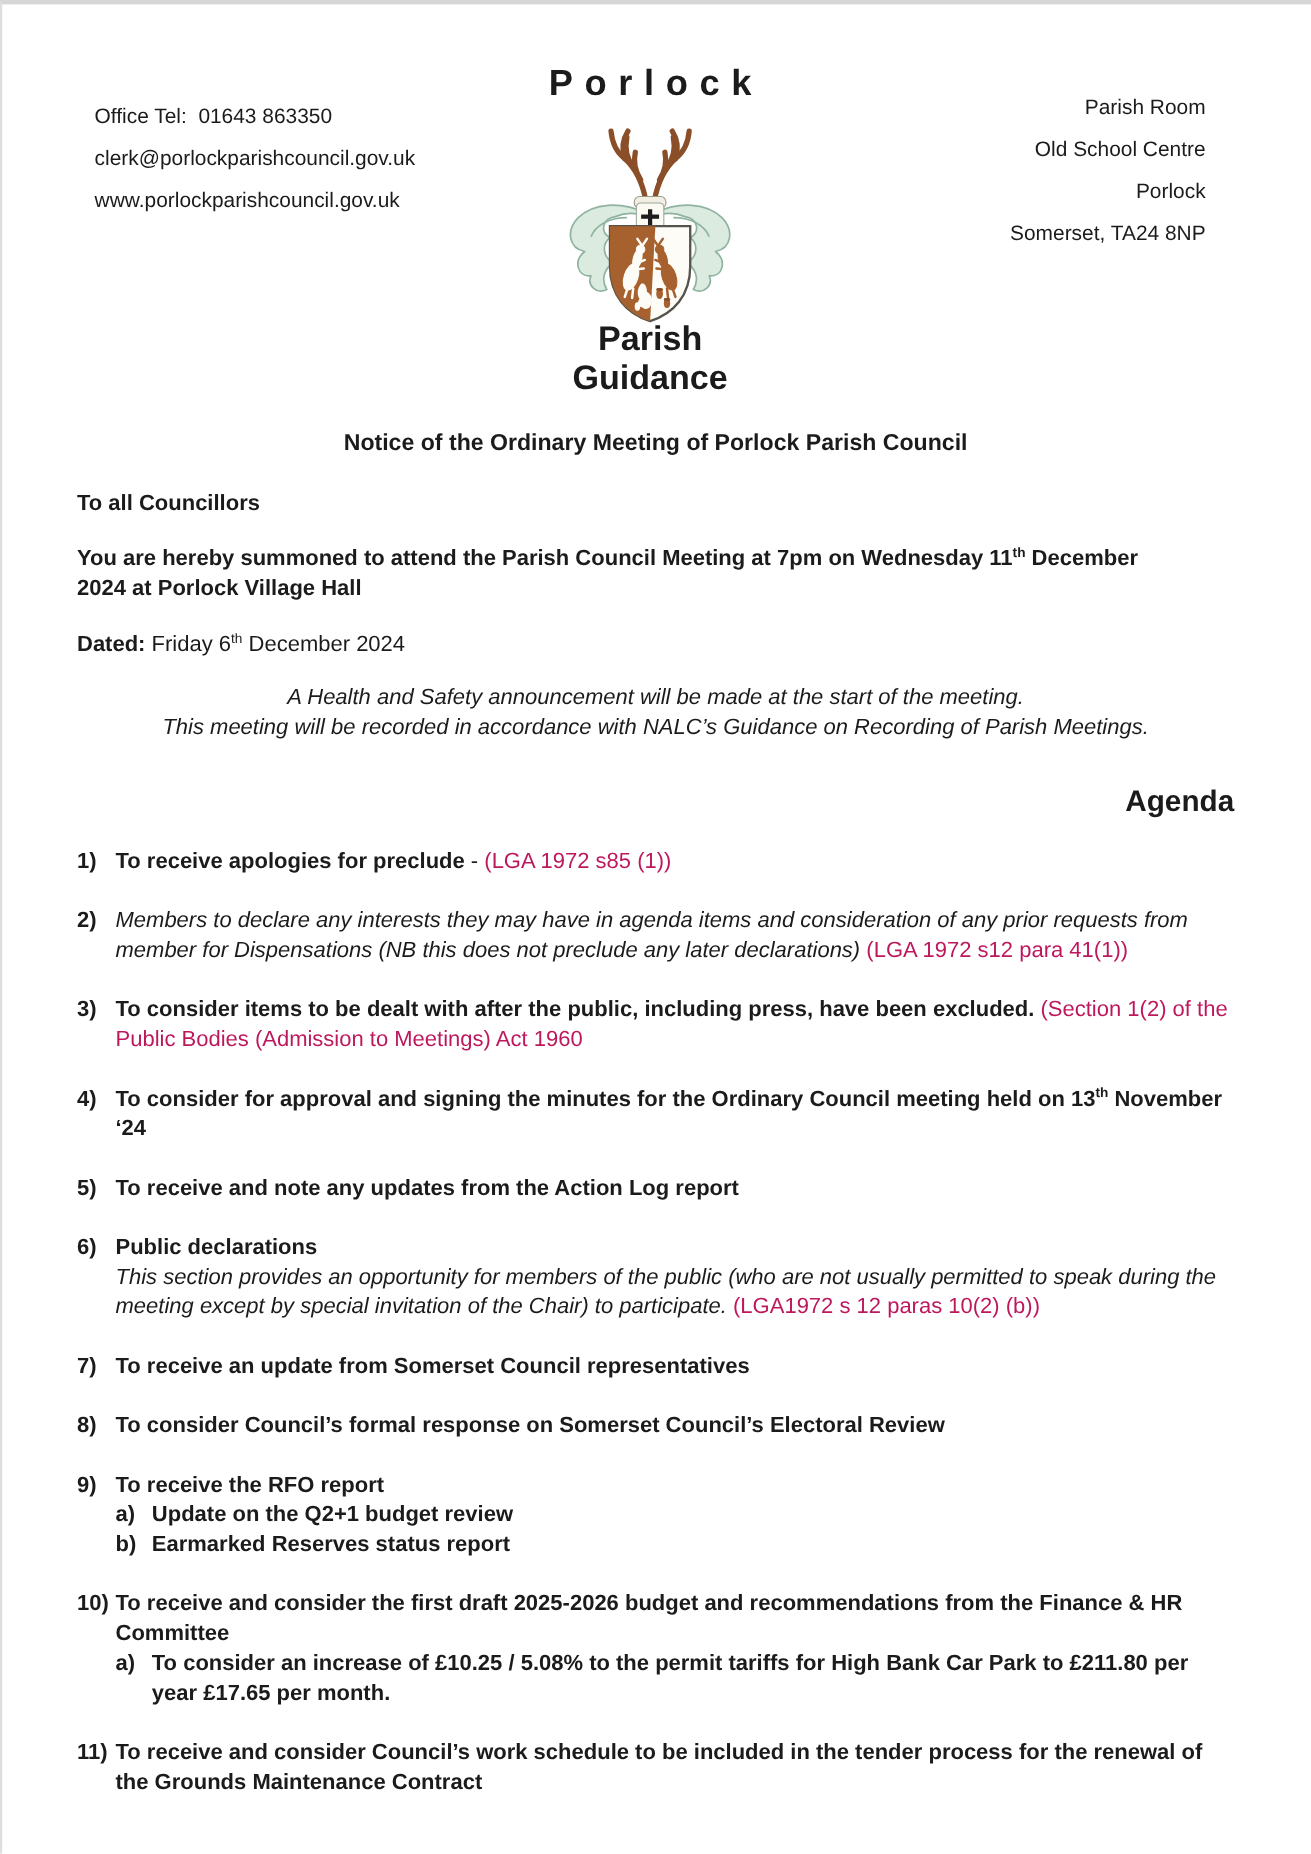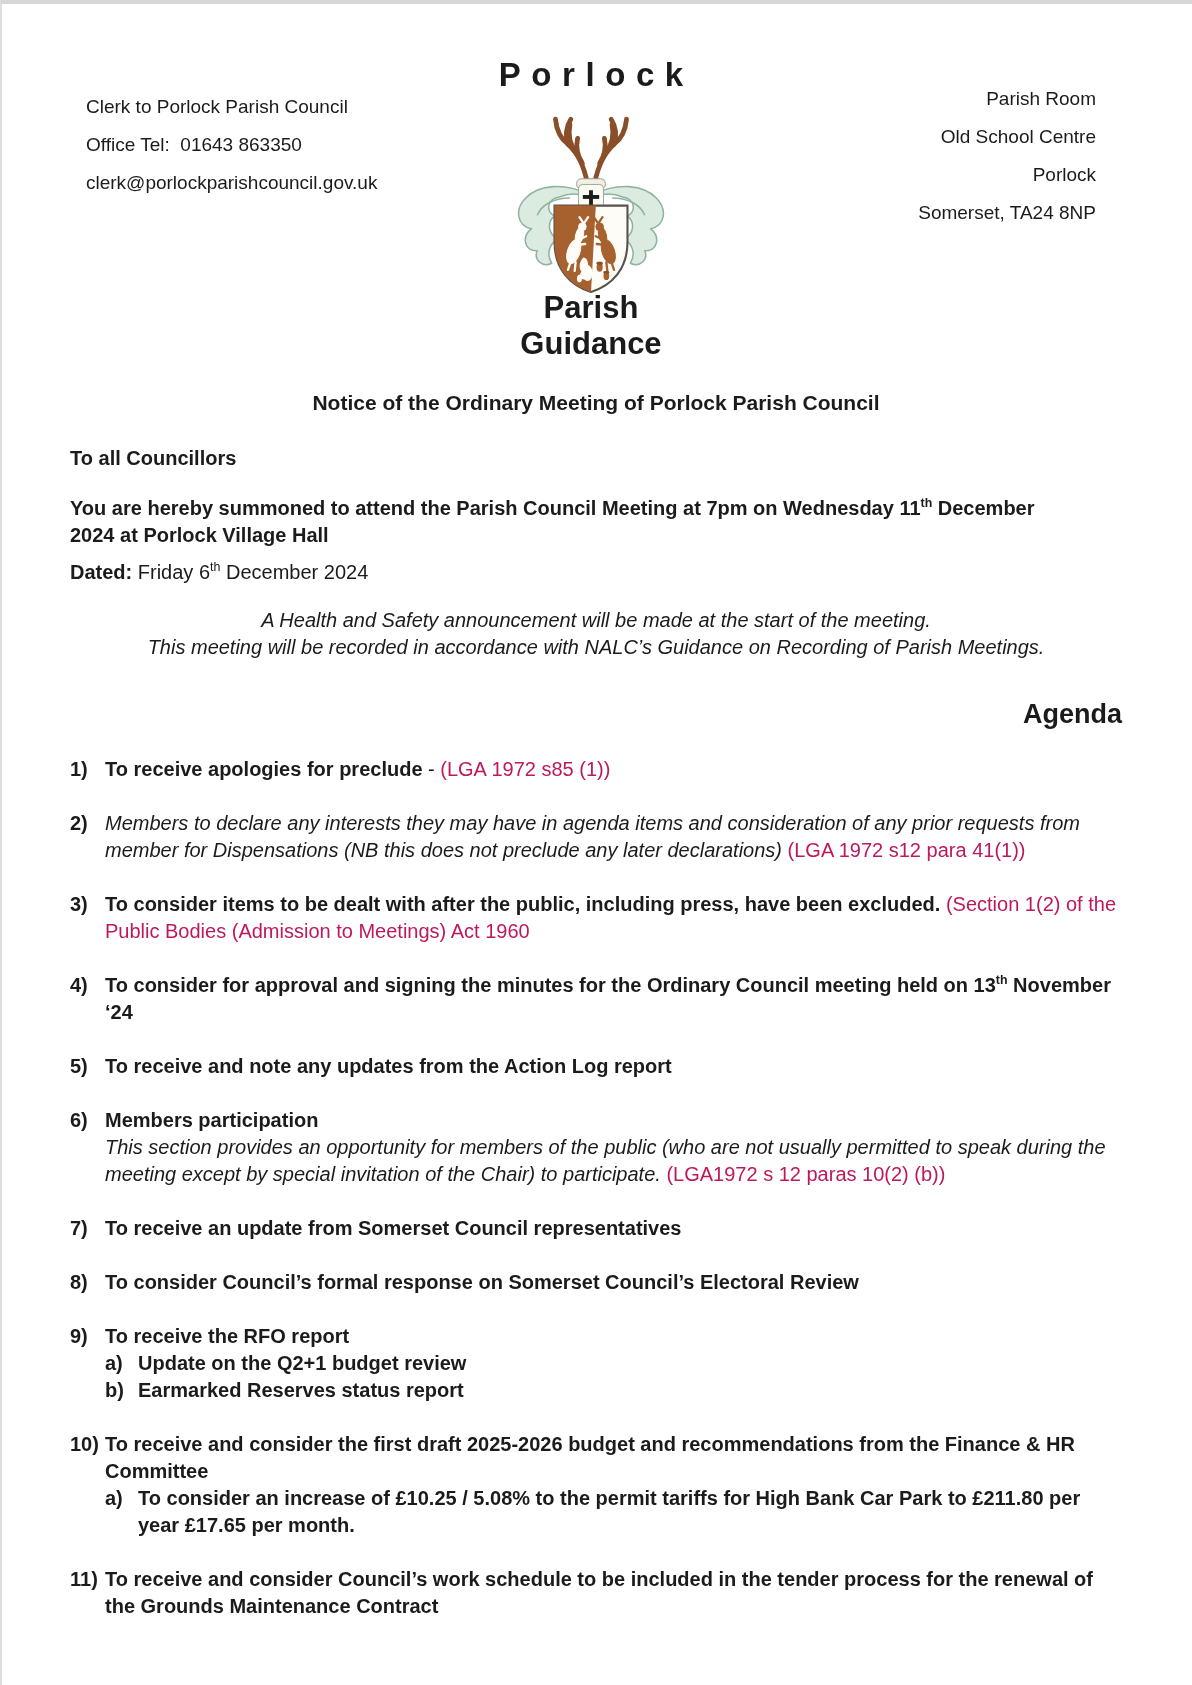--- a/index.html
+++ b/index.html
@@ -30,21 +30,21 @@
     margin-left:0.32em; 
   }
   .logo-sub{font-size:31px;font-weight:700;margin-top:-4px;}
   .crest{display:block;margin:4px auto 0 auto;}
 
   
   .content{padding:0 70px 0 68px;font-size:20px;line-height:27px;}
   .notice-title{text-align:center;font-weight:700;font-size:21px;margin-top:27px;}
   .to-line{font-weight:700;margin-top:29px;}
   .summons{font-weight:700;margin-top:23px;max-width:1005px;}
-  .dated{margin-top:10px;}
+  .dated{margin-top:24px;}
   .dated b{font-weight:700;}
   .announce{font-style:italic;text-align:center;margin-top:21px;}
   .agenda-hd{text-align:right;font-weight:700;font-size:27px;margin-top:40px;margin-bottom:28px;}
 
   sup{font-size:0.62em;line-height:0;}
 
   .item{display:flex;margin-bottom:27px;}
   .item .num{flex:0 0 35px;font-weight:700;}
   .item .ibody{flex:1;}
   .ib{font-weight:700;}
@@ -54,23 +54,23 @@
   .sub .snum{flex:0 0 33px;font-weight:700;}
   .sub .sbody{flex:1;font-weight:700;}
 </style>
 </head>
 <body>
 
 <div class="page">
 
   <div class="header">
     <div class="hdr-left">
-      <div>Clerk to Porlock Parish Council</div>
       <div>Office Tel:&nbsp; 01643 863350</div>
       <div>clerk@porlockparishcouncil.gov.uk</div>
+      <div>www.porlockparishcouncil.gov.uk</div>
     </div>
 
     <div class="hdr-center">
       <div class="logo-title">Porlock</div>
 
       <svg class="crest" width="192" height="196" viewBox="0 0 200 204" aria-hidden="true">
 
         <g fill="#dcebe0" stroke="#8fb3a0" stroke-width="1.6" stroke-linejoin="round">
           <path d="M97,100 C72,88 46,90 32,104 C20,116 23,133 38,136 C27,145 31,160 44,159 C40,168 49,177 59,172 C53,162 57,151 66,147 C55,142 54,129 62,123 C52,117 55,105 67,103 C77,99 88,99 97,104 Z"></path>
           <path d="M97,100 C72,88 46,90 32,104 C20,116 23,133 38,136 C27,145 31,160 44,159 C40,168 49,177 59,172 C53,162 57,151 66,147 C55,142 54,129 62,123 C52,117 55,105 67,103 C77,99 88,99 97,104 Z" transform="translate(200,0) scale(-1,1)"></path>
@@ -188,21 +188,21 @@
     </div>
 
     <div class="item">
       <span class="num">5)</span>
       <span class="ibody ib">To receive and note any updates from the Action Log report</span>
     </div>
 
     <div class="item">
       <span class="num">6)</span>
       <span class="ibody">
-        <span class="ib">Members participation</span>
+        <span class="ib">Public declarations</span>
         <div><span class="note">This section provides an opportunity for members of the public (who are not usually permitted to speak during the meeting except by special invitation of the Chair) to participate. </span><span class="ref">(LGA1972 s 12 paras 10(2) (b))</span></div>
       </span>
     </div>
 
     <div class="item">
       <span class="num">7)</span>
       <span class="ibody ib">To receive an update from Somerset Council representatives</span>
     </div>
 
     <div class="item">

